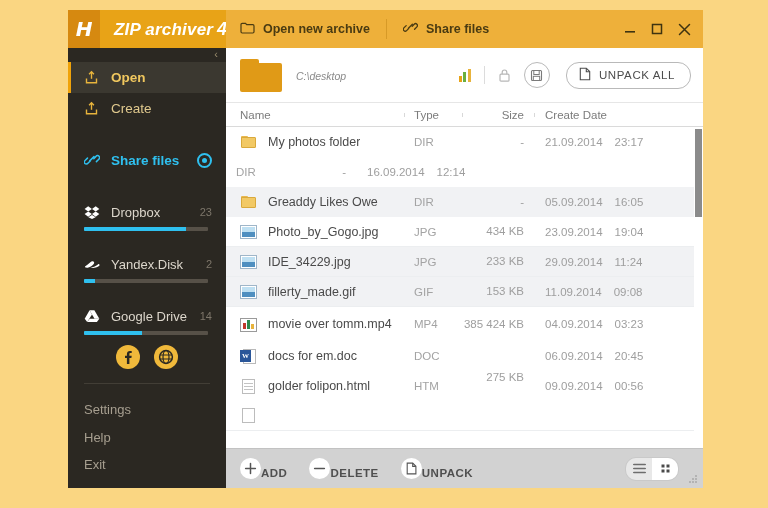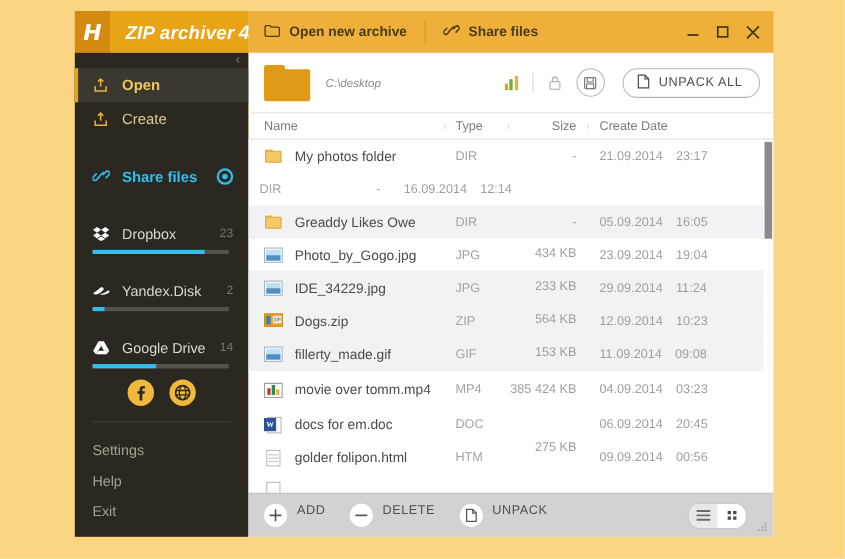--- a/index.html
+++ b/index.html
@@ -498,27 +498,26 @@
     border-top: 1px solid #c2c2c2;
     display: flex;
     align-items: center;
     padding: 0 10px 0 14px;
     box-sizing: border-box;
     flex: 0 0 auto;
     position: relative;
   }
   .bb-action {
     display: flex;
-    align-items: flex-start;
-    gap: 9px;
+    align-items: flex-end;
     margin-right: 22px;
     cursor: pointer;
     color: #4f4f4f;
     font-size: 11.5px;
-    font-weight: normal;
+    font-weight: bold;
     letter-spacing: 0.5px;
   }
   .bb-circ {
     width: 21px; height: 21px;
     background: #ffffff;
     border-radius: 50%;
     display: flex; align-items: center; justify-content: center;
     color: #555;
   }
   .view-toggle {
@@ -848,36 +847,20 @@
             <span class="fname">IDE_34229.jpg</span>
           </div>
           <div class="c-type">JPG</div>
           <div class="c-size">233 KB</div>
           <div class="c-date">
             <span>29.09.2014</span>
             <span class="tm">11:24</span>
           </div>
         </div>
 
-        <div class="frow alt sep">
-          <div class="c-name">
-            <span class="ic ic-zip">
-                <span class="b"></span>
-                <span class="k"></span>
-                <span class="z">ZIP</span>
-              </span>
-            <span class="fname">Dogs.zip</span>
-          </div>
-          <div class="c-type">ZIP</div>
-          <div class="c-size">564 KB</div>
-          <div class="c-date">
-            <span>12.09.2014</span>
-            <span class="tm">10:23</span>
-          </div>
-        </div>
 
         <div class="frow alt sep">
           <div class="c-name">
             <span class="ic ic-img">
                 <span class="sky"></span>
                 <span class="ground"></span>
               </span>
             <span class="fname">fillerty_made.gif</span>
           </div>
           <div class="c-type">GIF</div>

